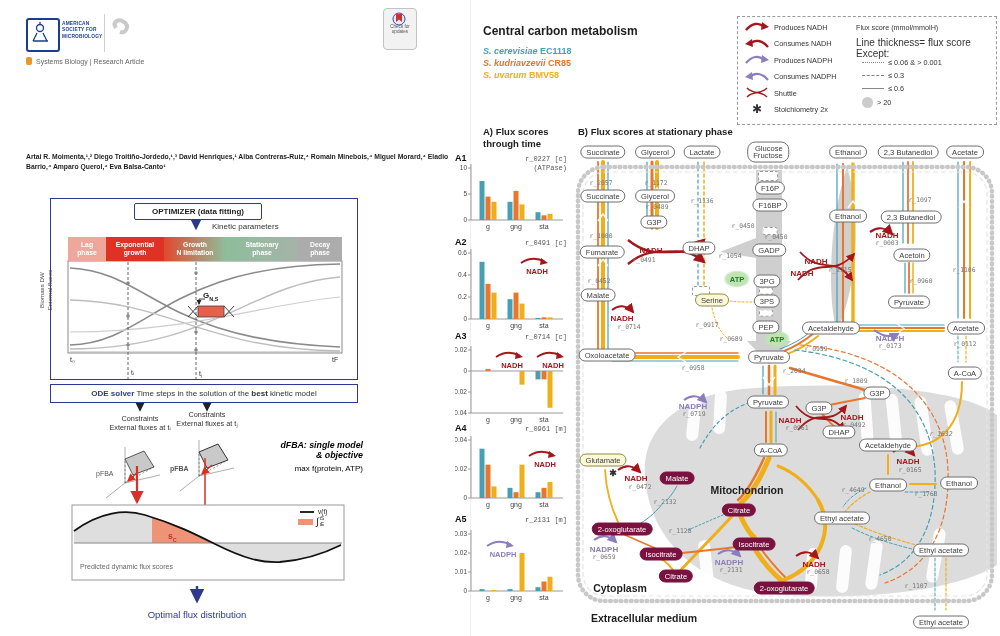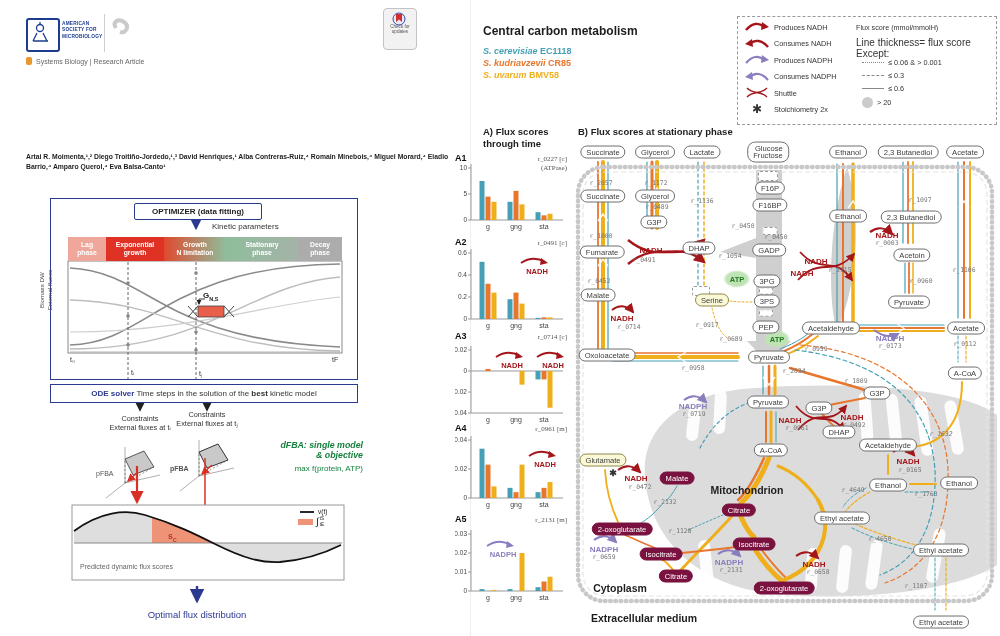--- a/index.html
+++ b/index.html
@@ -26,21 +26,21 @@
   .ylab{position:absolute;left:14px;top:282px;width:64px;font-size:6.2px;color:#444;text-align:center;line-height:1.3;
         transform:rotate(-90deg);transform-origin:center;z-index:3}
   .tick-lab{position:absolute;font-size:7px;color:#333;z-index:3}
   .gns{position:absolute;left:203px;top:291px;font-size:8px;font-weight:bold;color:#222;z-index:3}
   .gns sub,.sc sub{font-size:5.5px}
   .ode-box{position:absolute;left:50px;top:384px;width:306px;height:17px;border:1.4px solid #2B3990;background:#fff;z-index:2;
            text-align:center;font-size:8px;color:#333;line-height:17px}
   .ode-box b.navy{color:#2B3990}
   .constr{position:absolute;width:100px;font-size:7.3px;color:#333;text-align:center;line-height:1.3;z-index:2}
   .pfba-lab{position:absolute;font-size:7px;color:#555;z-index:2}
-  .dfba{position:absolute;left:245px;top:440px;width:118px;text-align:right;z-index:2;color:#15803d}
+  .dfba{position:absolute;left:245px;top:440px;width:118px;text-align:right;z-index:2;color:#000000}
   .dfba .l1{font-size:8.8px;font-weight:bold;font-style:italic}
   .dfba .l3{font-size:8px;margin-top:4px}
   .wv-leg{position:absolute;z-index:3;font-size:6.5px;color:#222}
   .intblock{display:flex;align-items:center;gap:1px}
   .intblock .isign{font-size:10px}
   .intblock .ilim{display:flex;flex-direction:column;font-size:4.6px;line-height:1.1}
   .sc{position:absolute;left:168px;top:531px;font-size:8.5px;font-weight:bold;color:#B8352C;z-index:3}
   .predicted{position:absolute;left:80px;top:563px;font-size:7px;color:#666;z-index:3}
   .optimal{position:absolute;left:122px;top:609px;width:150px;text-align:center;font-size:9.5px;color:#2B3990;z-index:2}
   
@@ -48,21 +48,21 @@
   .sp-row{position:absolute;left:483px;font-size:9px;font-weight:bold;z-index:3}
   .sp-row .sp-name{font-style:italic}
   .legendbox{position:absolute;left:737px;top:16px;width:258px;height:107px;border:1px dashed #9a9a9a;z-index:3;background:rgba(255,255,255,.9)}
   .lrow{position:absolute;display:flex;align-items:center;gap:4px;font-size:7.3px;color:#333;white-space:nowrap}
   .lr-text{position:absolute;font-size:10px;color:#333;white-space:nowrap}
   .thr-row{position:absolute;display:flex;align-items:center;gap:4px;font-size:7.3px;color:#333}
   .thr-sample{width:22px;border-top-color:#888}
   .panel-head{position:absolute;font-size:9.5px;font-weight:bold;color:#1d1d1d;z-index:3;line-height:1.25}
   .chart{position:absolute;left:455px;width:114px;z-index:3}
   .chart .clabel{position:absolute;left:0;top:-2px;font-weight:bold;font-size:9px;color:#111}
-  .chart .ctitle{position:absolute;right:2px;top:0;font-family:Liberation Serif, serif;font-size:7px;color:#555;text-align:right;white-space:pre;line-height:1.3}
+  .chart .ctitle{position:absolute;right:2px;top:0;font-family:Liberation Mono, monospace;font-size:7px;color:#555;text-align:right;white-space:pre;line-height:1.3}
   .cann{position:absolute;transform:translate(-50%,-50%);font-weight:bold;font-size:7.5px;z-index:4;white-space:nowrap}
   .cann.nadh{color:#A5161B}.cann.nadph{color:#8B7DBE}
   .pill{position:absolute;transform:translate(-50%,-50%);border:1.2px solid #6e6e6e;border-radius:8px;background:#fff;
         color:#3c3c3c;font-size:7.6px;line-height:1.05;padding:1.5px 5px;white-space:nowrap;z-index:5;text-align:center}
   .pill.dark{background:#7A1240;color:#fff;border-color:#7A1240}
   .pill.amino{background:#FBF8D8;border-color:#8C8C4A}
   .rxn{position:absolute;transform:translate(-50%,-50%);font-family:"DejaVu Sans Mono",monospace;font-size:6.4px;color:#767676;white-space:nowrap;z-index:4}
   .cof{position:absolute;transform:translate(-50%,-50%);font-weight:bold;font-size:8px;z-index:4;white-space:nowrap}
   .cof.nadh{color:#A5161B}.cof.nadph{color:#8B7DBE}.cof.stoich{color:#333;font-size:9px}
   .atp{position:absolute;transform:translate(-50%,-50%);font-weight:bold;font-size:7.5px;color:#1F7A1F;z-index:4;

